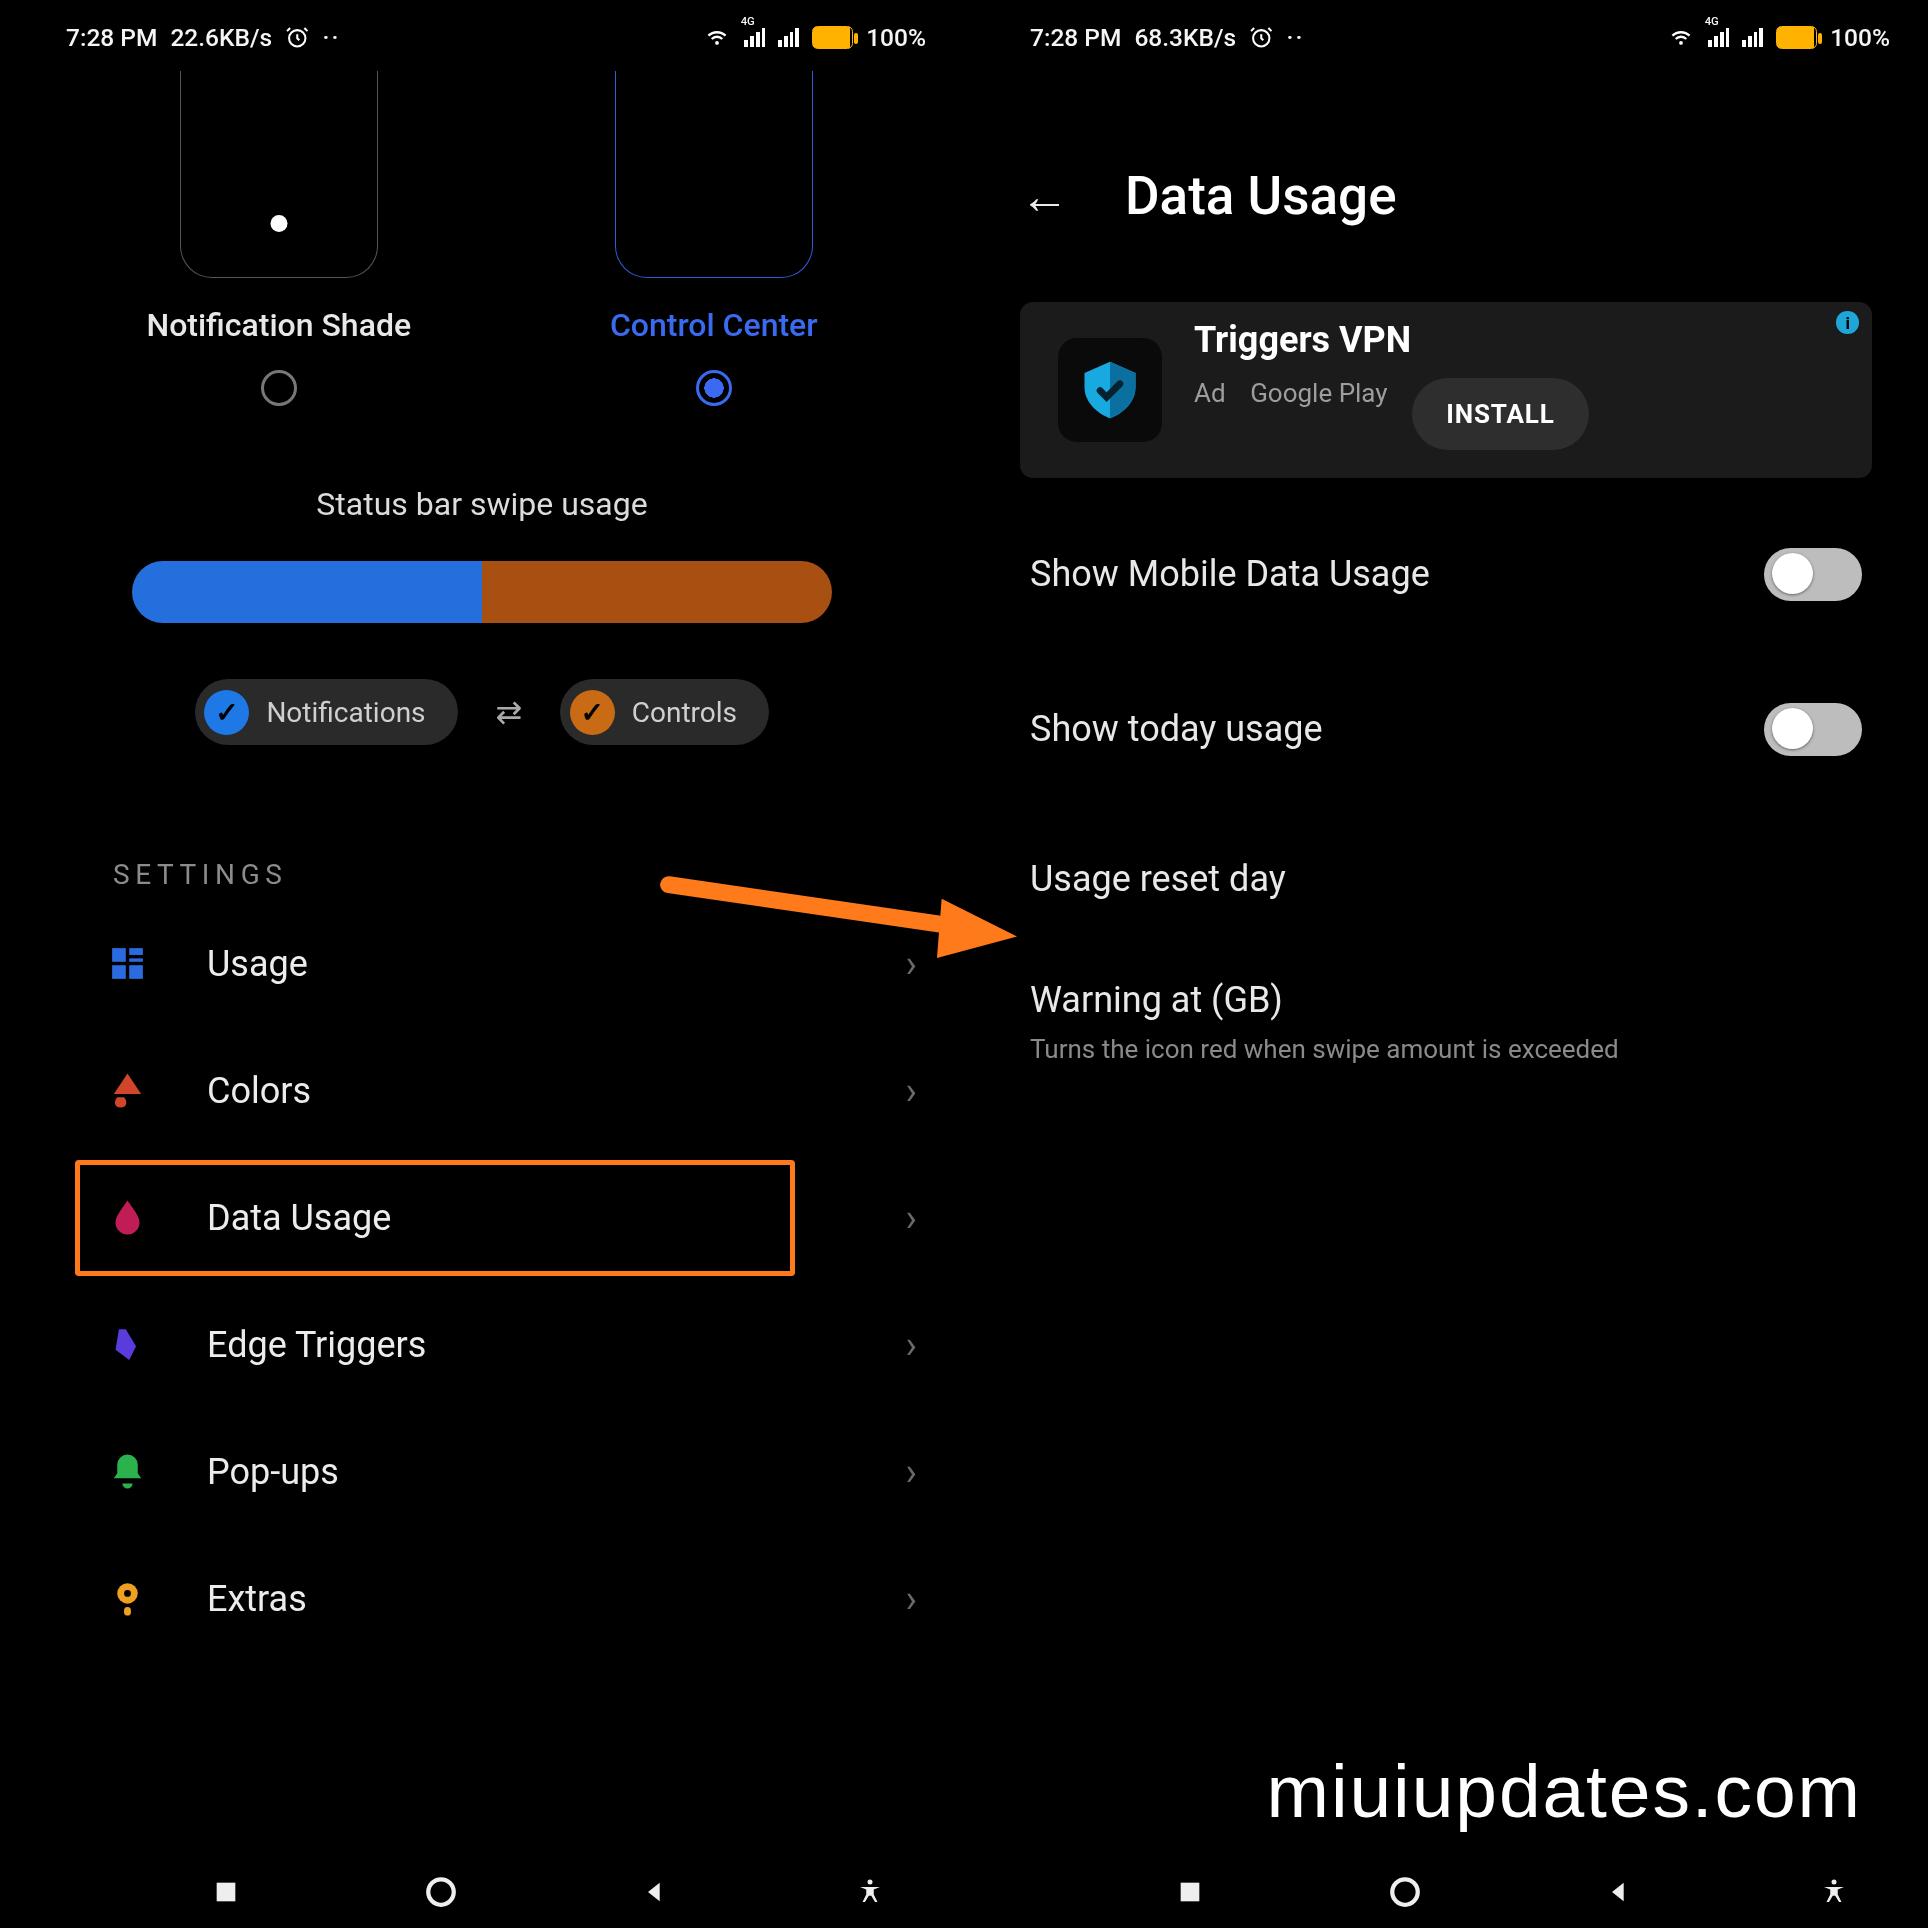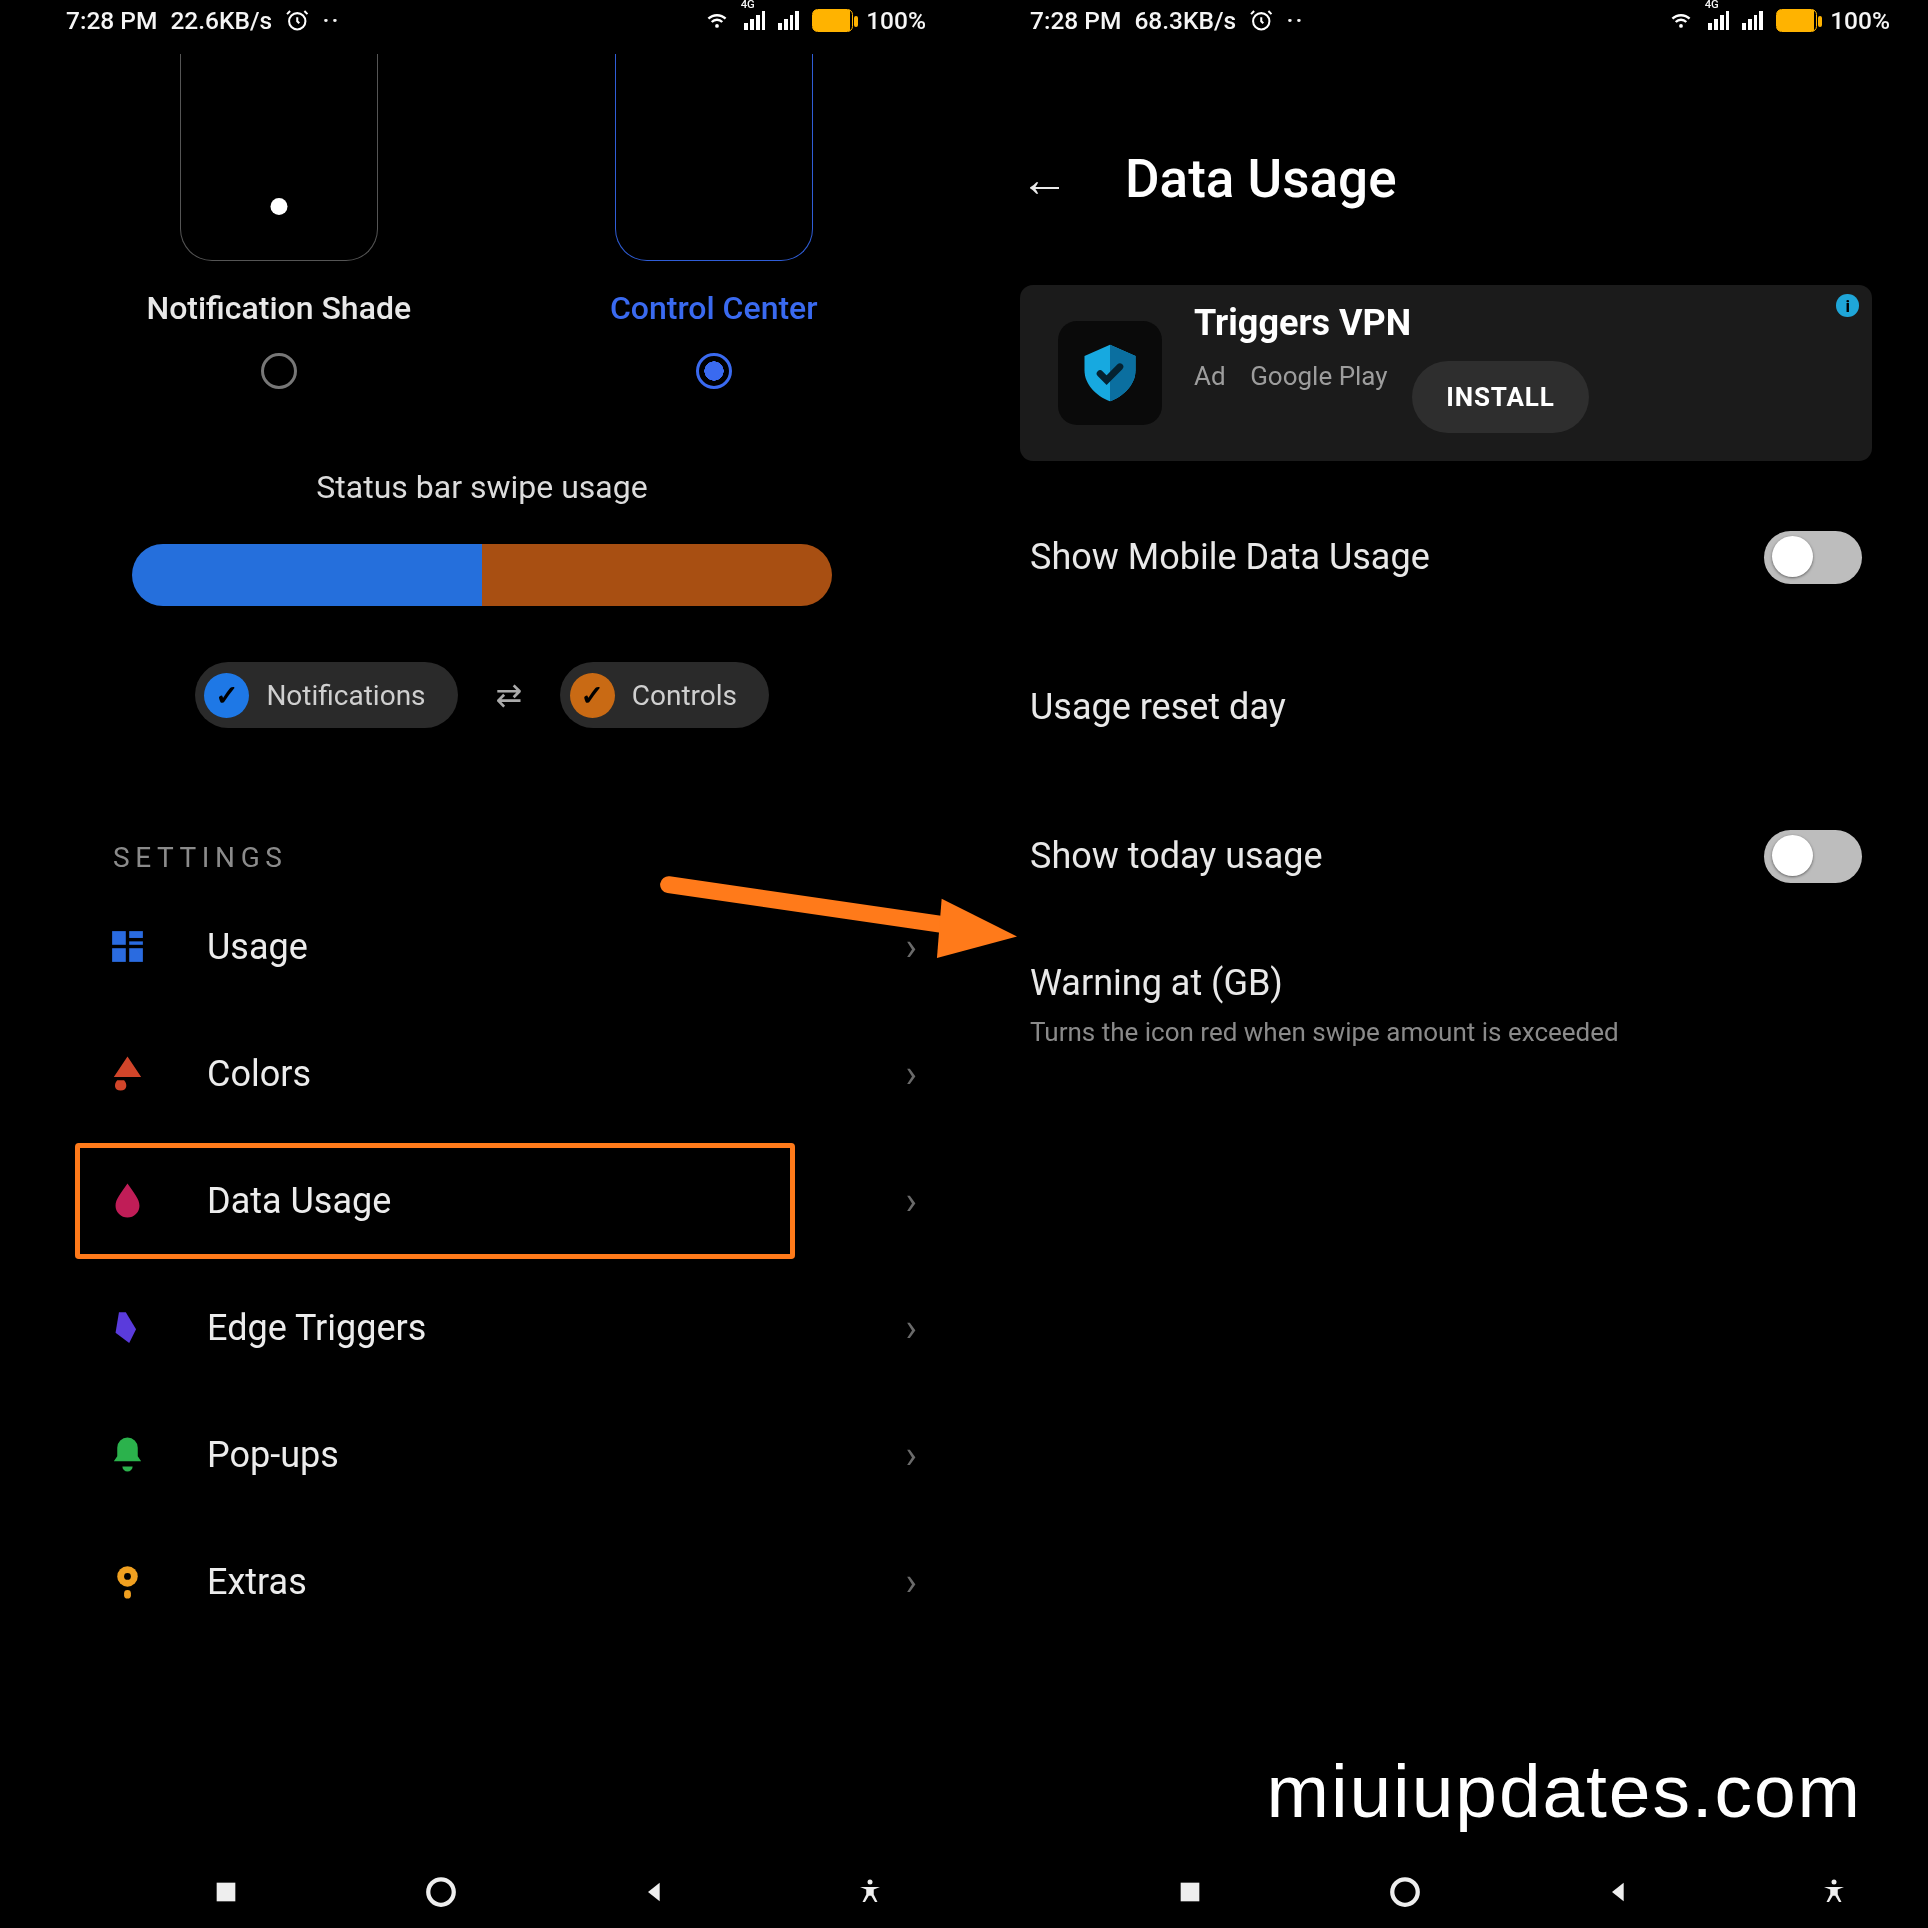--- a/index.html
+++ b/index.html
@@ -21,21 +21,21 @@
     background: #000;
   }
   .panel-left { left: 0; }
   .panel-right { left: 964px; }
 
   
   .status-bar {
     display: flex;
     justify-content: space-between;
     align-items: center;
-    padding: 6px 38px 0 66px;
+    padding: 23px 38px 0 66px;
     font-size: 24.5px;
     font-weight: 500;
     color: #f5f5f5;
   }
   .status-left, .status-right { display: flex; align-items: center; gap: 13px; }
   .battery-pill {
     width: 41px; height: 22.6px; border: 1.9px solid #ffb300;
     border-radius: 5.6px; position: relative; display:inline-block;
     background: linear-gradient(to right, #ffb300 0%, #ffb300 95%, transparent 95%);
   }
@@ -384,26 +384,26 @@
         </div>
       </div>
     </div>
 
     <div class="pref-row">
       <span>Show Mobile Data Usage</span>
       <span class="toggle"></span>
     </div>
 
     <div class="pref-row">
-      <span>Usage reset day</span>
-    </div>
-
-    <div class="pref-row">
       <span>Show today usage</span>
       <span class="toggle"></span>
+    </div>
+
+    <div class="pref-row">
+      <span>Usage reset day</span>
     </div>
 
     <div class="pref-block">
       <div class="pt">Warning at (GB)</div>
       <div class="pref-subtitle">Turns the icon red when swipe amount is exceeded</div>
     </div>
 
     <div class="navbar">
       <span class="nb">
           <svg width="28" height="28" viewBox="0 0 24 24" fill="#eee">

